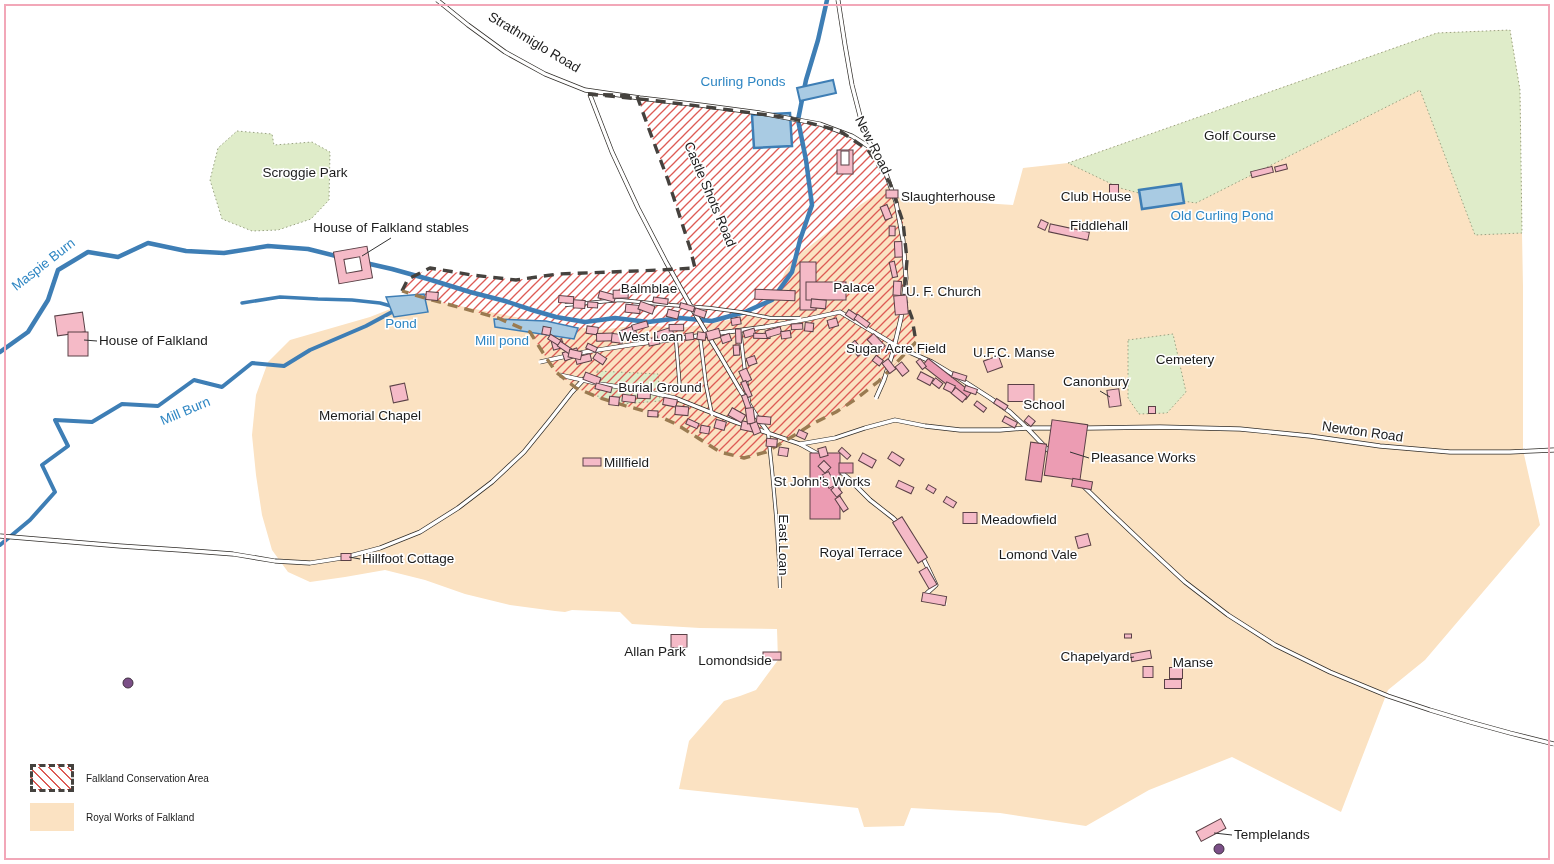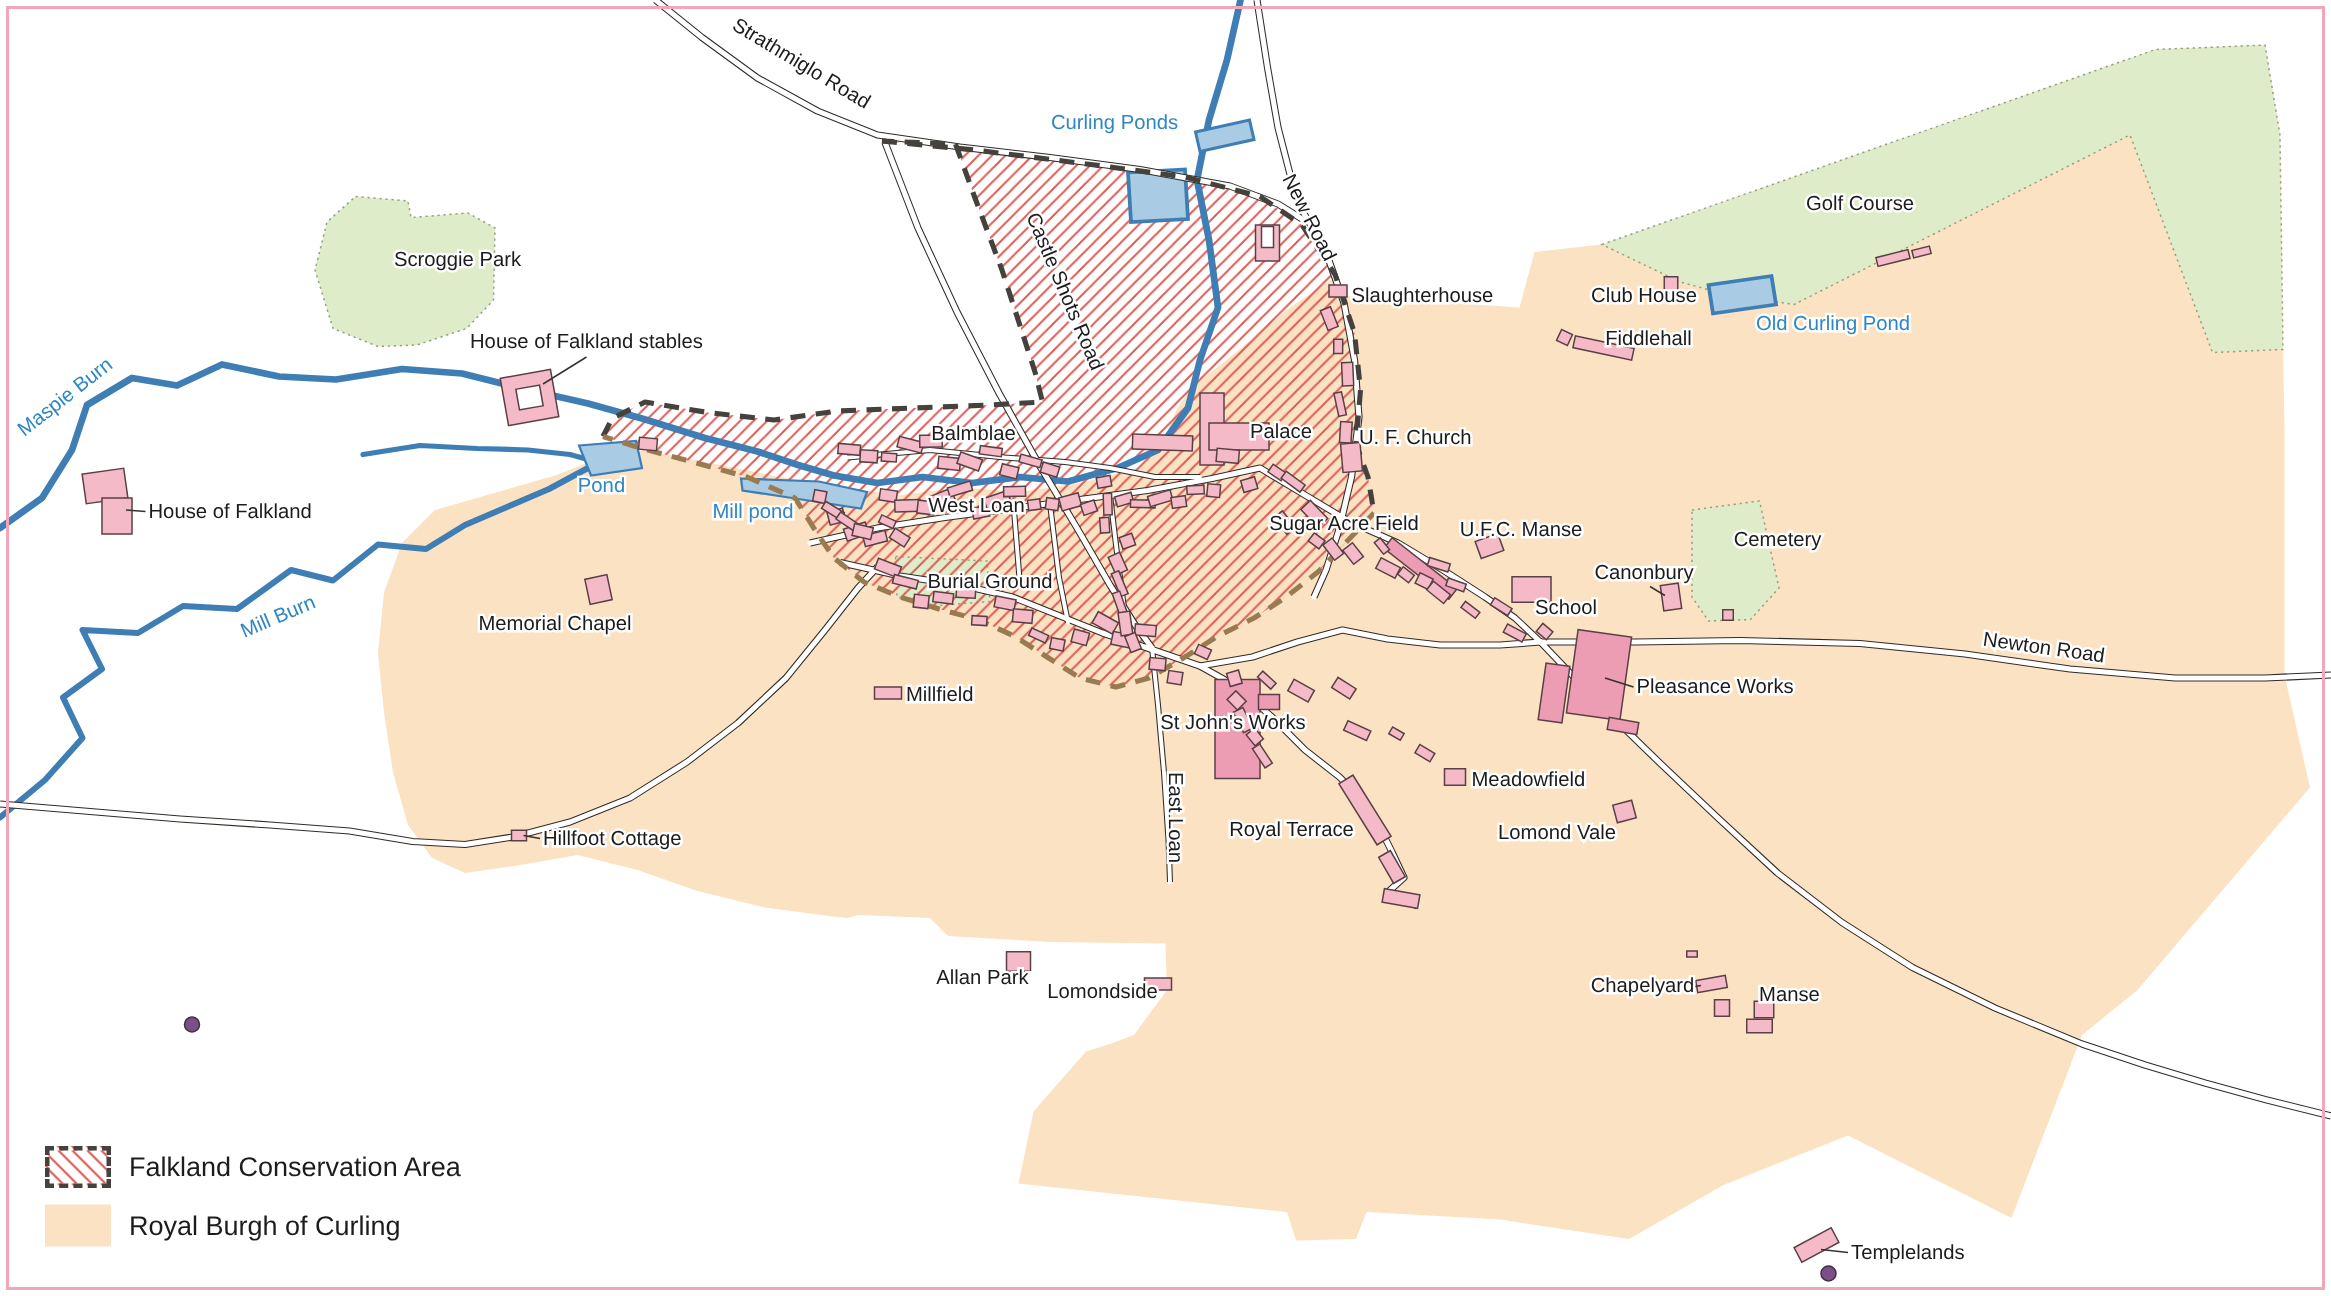--- a/index.html
+++ b/index.html
@@ -8,21 +8,21 @@
   #map-svg{position:absolute;left:0;top:0;}
   .map-label{font-family:"Liberation Sans", sans-serif;}
   #legend{position:absolute;left:30px;top:762px;}
   .legend-row{display:flex;align-items:center;margin-bottom:7px;height:32px;}
   .legend-swatch{width:44px;height:28px;margin-right:12px;box-sizing:border-box;}
   .swatch-conservation{
      border:3.5px dashed #45423E;
      background:repeating-linear-gradient(45deg, rgba(0,0,0,0) 0 5.4px, #DD5B55 5.4px 6.8px);
   }
   .swatch-burgh{background:#FBE2C2;}
-  .legend-label{font-size:18px;color:#1c1c1c;}
+  .legend-label{font-size:10px;color:#1c1c1c;}
 </style>
 </head>
 <body>
 
 <div id="stage">
   <svg id="map-svg" width="1554" height="864" viewBox="0 0 1554 864">
       <defs>
         <pattern id="hatch" width="9" height="9" patternUnits="userSpaceOnUse">
           <path d="M0,9 L9,0" stroke="#DD5B55" stroke-width="1.3"></path>
           <path d="M-1,1 L1,-1 M8,10 L10,8" stroke="#DD5B55" stroke-width="1.3"></path>
@@ -285,16 +285,16 @@
       <rect x="5" y="5" width="1544" height="854" fill="none" stroke="#F2A7B8" stroke-width="2"></rect>
     </svg>
 
   <div id="legend">
     <div class="legend-row">
       <div class="legend-swatch swatch-conservation"></div>
       <div class="legend-label">Falkland Conservation Area</div>
     </div>
     <div class="legend-row">
       <div class="legend-swatch swatch-burgh"></div>
-      <div class="legend-label">Royal Burgh of Curling</div>
+      <div class="legend-label">Royal Works of Falkland</div>
     </div>
   </div>
 </div>
 
 </body></html>

